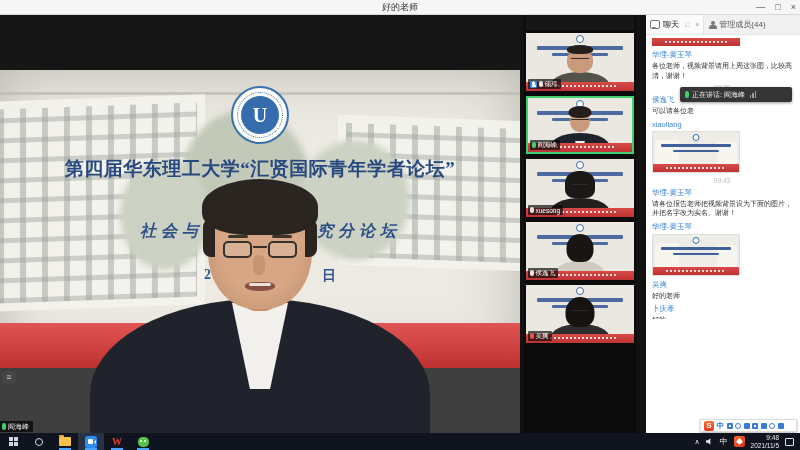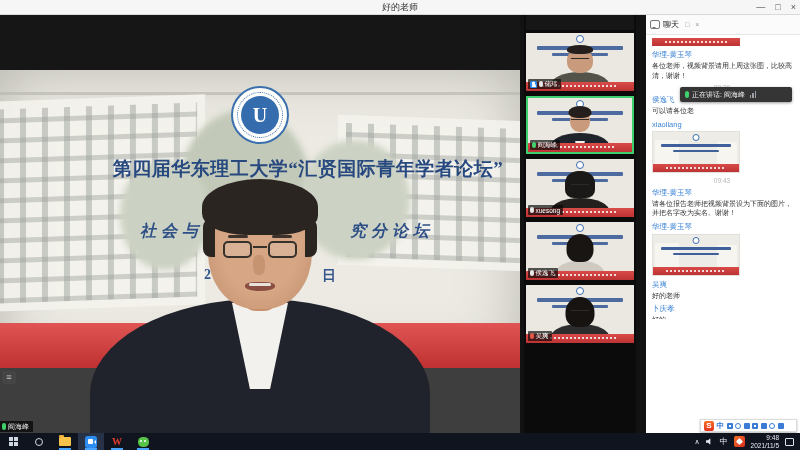--- a/index.html
+++ b/index.html
@@ -31,24 +31,24 @@
   
   #logo{position:absolute;left:231px;top:16px;width:58px;height:58px;border-radius:50%;
         background:#fdfdfb;border:2px solid #3b70ae;box-sizing:border-box;}
   #logo .inner{position:absolute;left:8px;top:8px;width:38px;height:38px;border-radius:50%;
         background:#356cae;color:#fff;font-weight:bold;font-size:20px;line-height:38px;text-align:center;
         font-family:"Liberation Serif",serif;}
   #logo .gear{position:absolute;left:4px;top:4px;width:46px;height:46px;border-radius:50%;
         border:1.5px dotted #356cae;box-sizing:border-box;}
   
   .stitle{position:absolute;left:0;top:86px;width:520px;text-align:center;color:#28497f;
-          font-family:"Liberation Serif",serif;font-weight:bold;font-size:19px;letter-spacing:.5px;margin-left:48px;}
+          font-family:"Liberation Serif",serif;font-weight:bold;font-size:19px;letter-spacing:.5px;}
   .ssub{position:absolute;top:151px;color:#2d4f86;font-family:"Liberation Serif",serif;
         font-weight:bold;font-style:italic;font-size:16px;letter-spacing:5px;}
-  #ssubL{left:140px;} #ssubR{left:307px;padding-left:43px;}
+  #ssubL{left:140px;} #ssubR{left:317px;}
   .sdate{position:absolute;top:197px;color:#33568c;font-family:"Liberation Serif",serif;
          font-weight:bold;font-size:14px;letter-spacing:2px;}
   #sdateL{left:204px;} #sdateR{left:322px;}
   
   #person{position:absolute;left:90px;top:170px;width:340px;height:248px;}
   #person .suit{position:absolute;left:0;top:114px;width:340px;height:140px;background:#20232b;
                 border-radius:170px 170px 0 0/95px 95px 0 0;}
   #person .shirt{position:absolute;left:142px;top:118px;width:56px;height:86px;background:#f2f1ee;
                  clip-path:polygon(0 0,100% 0,68% 100%,32% 100%);}
   #person .neck{position:absolute;left:152px;top:96px;width:36px;height:30px;background:#c7906c;
@@ -376,20 +376,24 @@
   </div>
 
   <div id="chat">
     <div id="chat-header">
       <div class="tab" id="tab-chat">
         <span class="icon-bubble"></span>
         <span>聊天</span>
         <span class="hbtn">□</span>
         <span class="hbtn">×</span>
       </div>
+      <div class="tab" id="tab-members">
+        <span class="icon-person"></span>
+        <span>管理成员(44)</span>
+      </div>
     </div>
 
     <div id="messages">
       <div class="m-strip">
           <i style="position:absolute;left:15%;top:3px;width:70%;height:2px;opacity:.8;background:repeating-linear-gradient(90deg,#fff 0 2px,transparent 2px 4px);"></i>
         </div>
 
       <div class="m-name">华理-黄玉琴</div>
       <div class="m-text">各位老师，视频背景请用上周这张图，比较高清，谢谢！</div>
       <div class="m-time">09:39</div>

